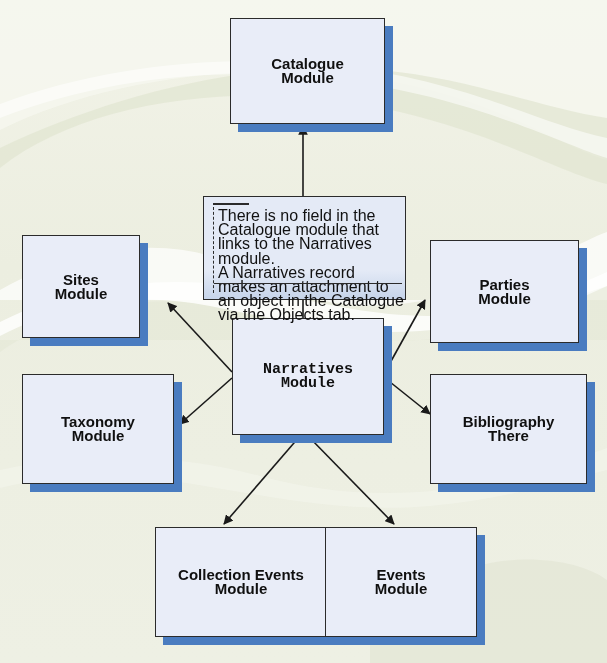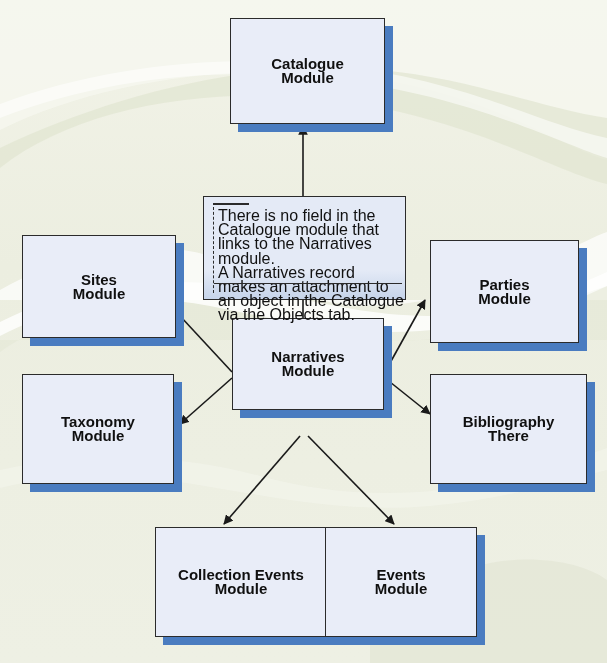--- a/index.html
+++ b/index.html
@@ -179,21 +179,21 @@
   </svg>
 
   <div class="node" style="left:230px; top:18px; width:155px; height:106px;">
     <div class="node-shadow"></div>
     <div class="node-box">
       <div class="node-title">Catalogue
 Module</div>
     </div>
   </div>
 
-  <div class="node" style="left:22px; top:235px; width:154px; height:103px;">
+  <div class="node" style="left:22px; top:235px; width:118px; height:103px;">
     <div class="node-shadow"></div>
     <div class="node-box">
       <div class="node-title">Sites
 Module</div>
     </div>
   </div>
 
   <div class="node" style="left:22px; top:374px; width:152px; height:110px;border-radius:22px;">
     <div class="node-shadow"></div>
     <div class="node-box">
@@ -227,21 +227,21 @@
   </div>
 
   <div class="node" style="left:325px; top:527px; width:152px; height:110px;">
     <div class="node-shadow"></div>
     <div class="node-box">
       <div class="node-title">Events
 Module</div>
     </div>
   </div>
 
-  <div class="node" style="left:232px; top:318px; width:152px; height:92px;">
+  <div class="node" style="left:232px; top:318px; width:152px; height:117px;font-family:Liberation Mono, monospace;">
     <div class="node-shadow"></div>
     <div class="node-box">
       <div class="node-title">Narratives
 Module</div>
     </div>
   </div>
 
   <div id="callout">
     <div id="callout-topbar"></div>
     <div id="callout-leftline"></div>

